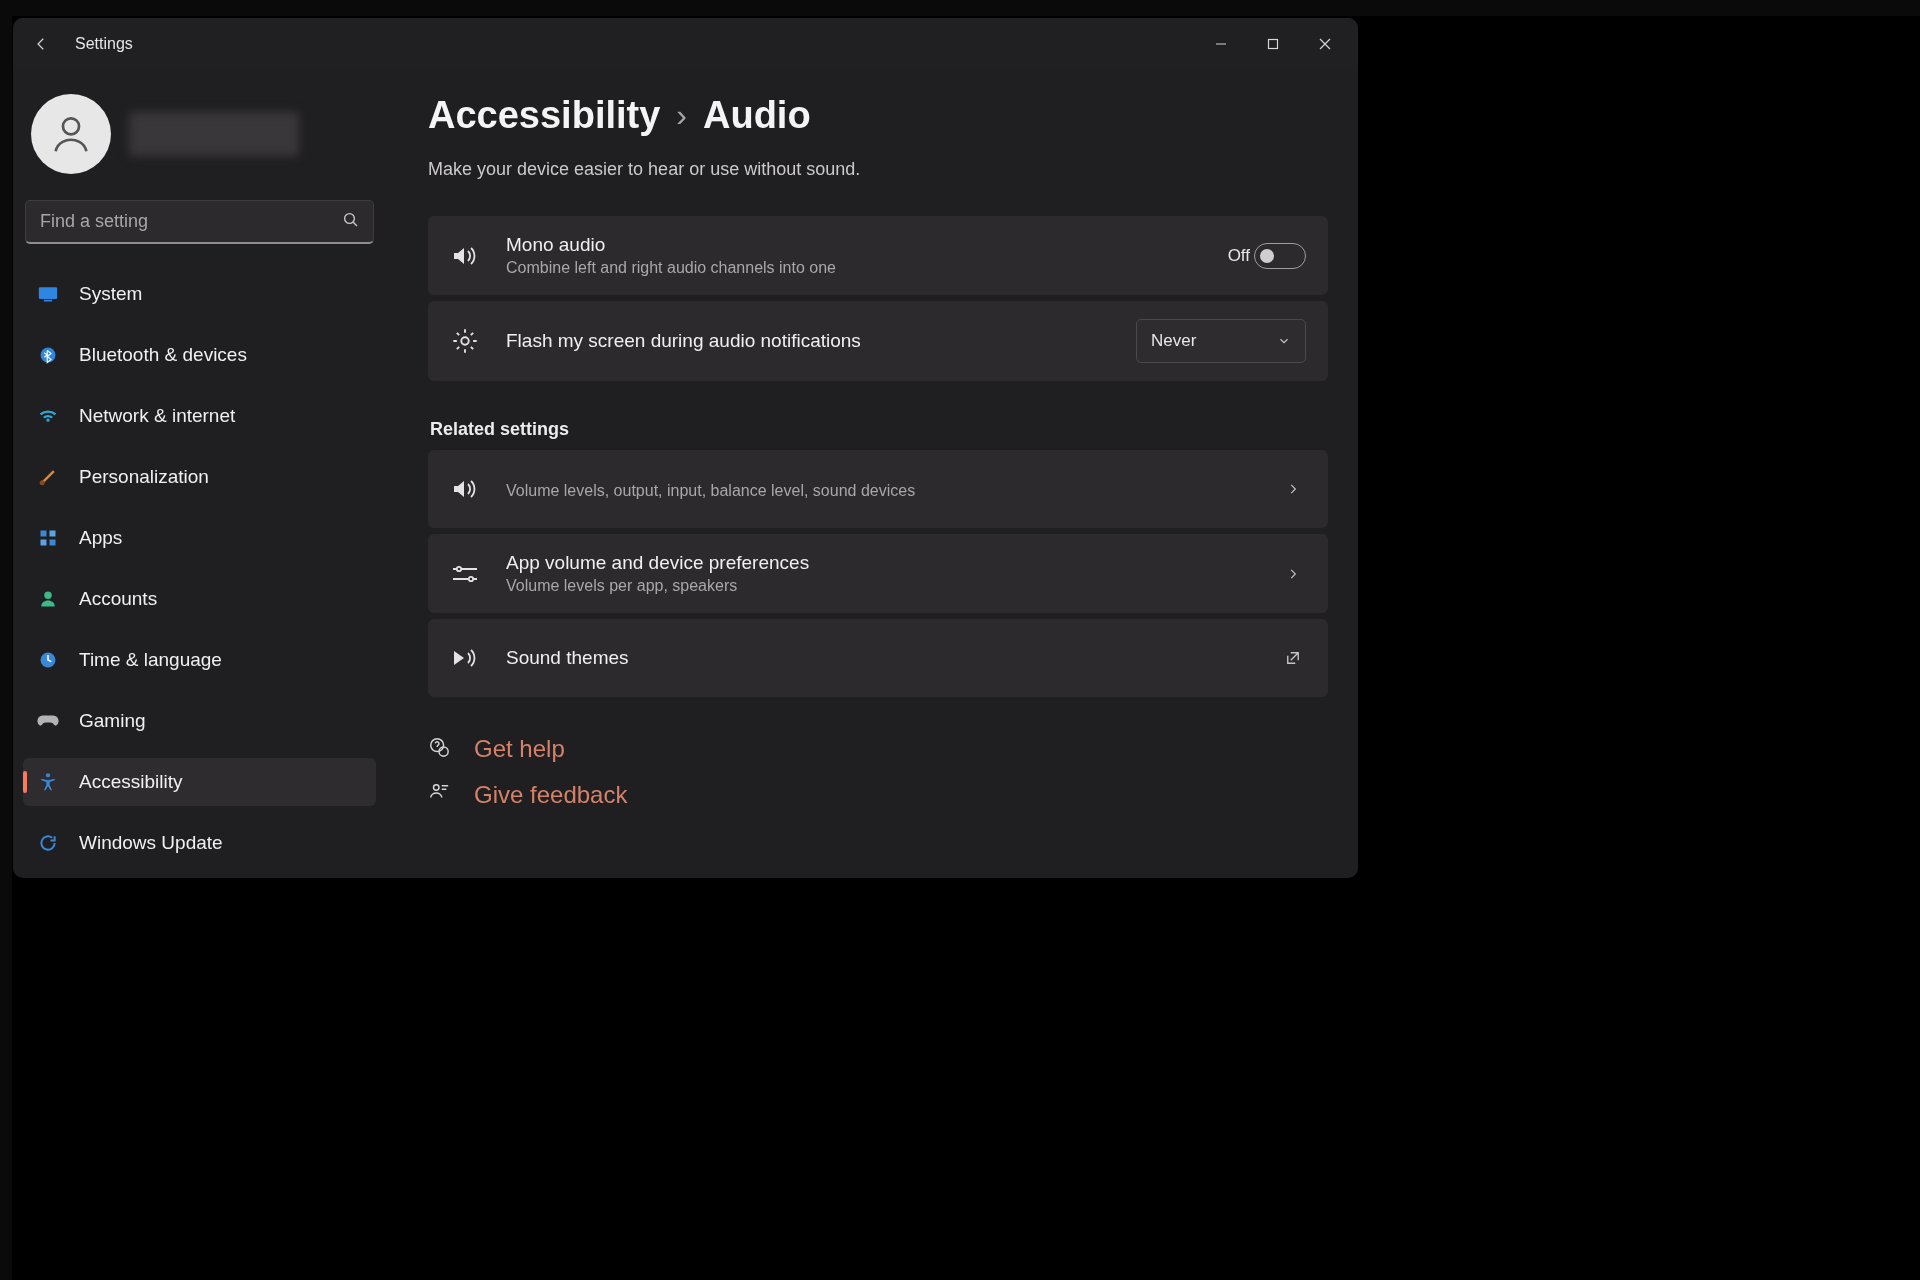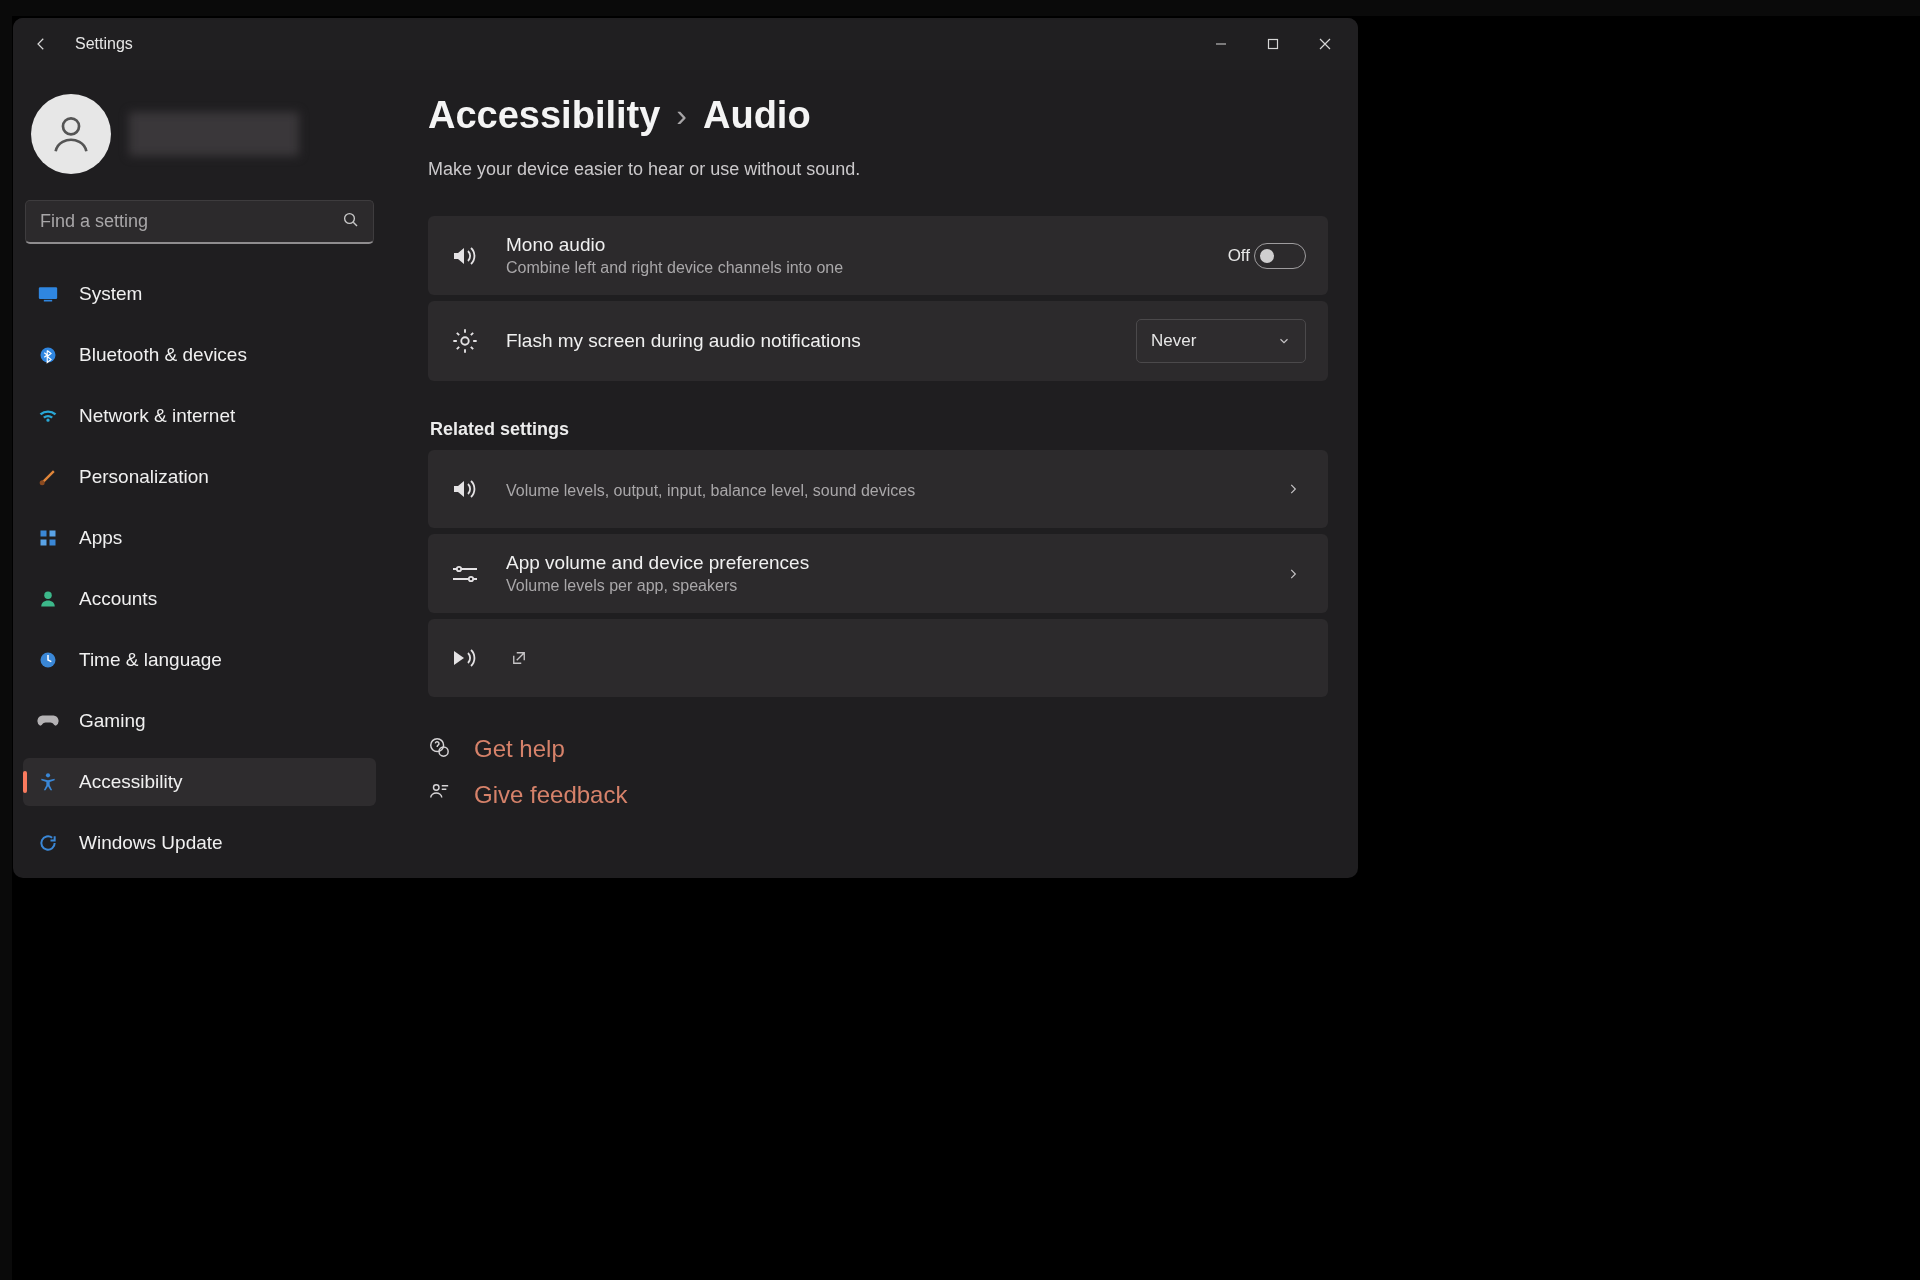--- a/index.html
+++ b/index.html
@@ -467,21 +467,21 @@
 
       <div class="card">
         <span class="card-icon">
           <svg width="28" height="26" viewBox="0 0 28 24" fill="none" stroke="#e4e2e4" stroke-width="1.8">
             <path d="M3 9v6h4l6 5V4L7 9z" fill="#e4e2e4" stroke="none"></path>
             <path d="M17 7a7 7 0 010 10M20 4a11 11 0 010 16"></path>
           </svg>
         </span>
         <div class="card-text">
           <div class="card-title">Mono audio</div>
-          <div class="card-desc">Combine left and right device channels into one</div>
+          <div class="card-desc">Combine left and right audio channels into one</div>
         </div>
         <div class="toggle-wrap">
           <span class="toggle-label">Off</span>
           <div class="toggle"></div>
         </div>
       </div>
 
       <div class="card">
         <span class="card-icon">
           <svg width="28" height="28" viewBox="0 0 24 24" fill="none" stroke="#e4e2e4" stroke-width="1.6">
@@ -538,20 +538,23 @@
         </div>
       </div>
 
       <div class="card">
         <span class="card-icon">
           <svg width="28" height="26" viewBox="0 0 28 24" fill="none" stroke="#e4e2e4" stroke-width="1.8">
             <path d="M3 5v14l10-7z" fill="#e4e2e4" stroke="none"></path>
             <path d="M17 7a7 7 0 010 10M20 4a11 11 0 010 16"></path>
           </svg>
         </span>
+        <div class="card-text">
+          <div class="card-title">Sound themes</div>
+        </div>
         <div class="card-external">
           <svg width="18" height="18" viewBox="0 0 24 24" fill="none" stroke="#c6c4c6" stroke-width="1.8">
               <path d="M9 5h10v10M19 5L9 15M5 9v10h10"></path>
             </svg>
         </div>
       </div>
 
       <div class="footer-links">
         <div class="footer-link">
           <span>

